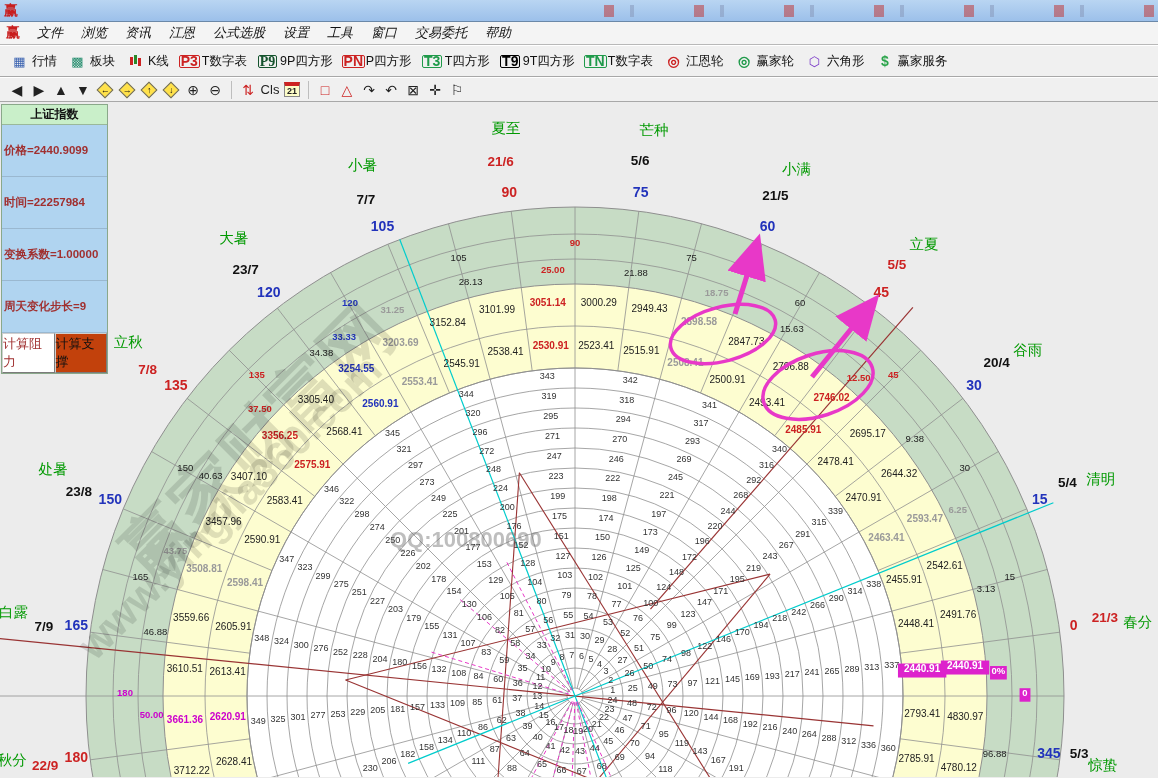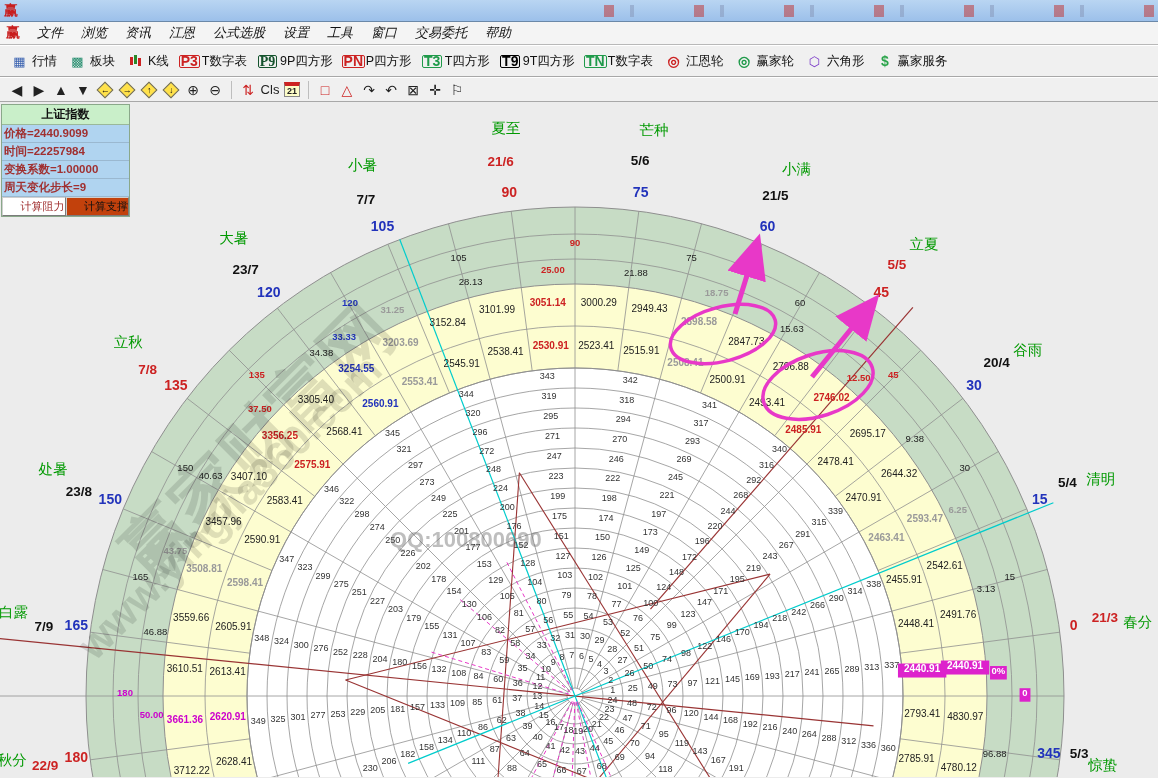--- a/index.html
+++ b/index.html
@@ -49,28 +49,28 @@
     transform:rotate(45deg); display:inline-flex; align-items:center; justify-content:center; }
   .dmd span { transform:rotate(-45deg); font-size:9px; color:#111; font-weight:bold; }
   .glyph-red { color:#cc2222; } .glyph-dark { color:#222; }
   .cal { font-size:9px; font-weight:bold; border:1px solid #888; border-top:4px solid #cc2222;
     background:#fdfdc8; padding:0 2px; line-height:10px; color:#222; }
   .cls-txt { font-size:13px; }
   
   .chart-area { position:relative; width:1158px; height:675px; background:#ececec; }
   #wheel { position:absolute; left:0; top:0; }
   
-  .info-panel { position:absolute; left:1px; top:2px; width:129px;
+  .info-panel { position:absolute; left:1px; top:2px; width:107px;
     border:1px solid #8aa88a; background:#fff; font-size:12px; z-index:5; }
   .ip-title { background:#c9efc9; color:#111; text-align:center; font-weight:bold;
     padding:1px 0; border-bottom:1px solid #9ab89a; }
-  .ip-row { background:#b0d4f0; color:#a03030; font-weight:bold; padding:1px 2px;
+  .ip-row { background:#b0d4f0; color:#a03030; font-weight:bold; padding:18px 2px;
     border-bottom:1px solid #9ab8d0; white-space:nowrap; overflow:hidden; font-size:11.5px; }
   .ip-btns { display:flex; }
-  .ip-btn { flex:1; text-align:right; font-size:11px; padding:1px 0; cursor:default;
+  .ip-btn { flex:1; text-align:left; font-size:13px; padding:1px 0; cursor:default;
     border:1px outset #cfcfcf; }
   .ip-btn.resist { background:#ffffff; color:#a03030; }
   .ip-btn.support { background:#c2410c; color:#111; }
 </style>
 </head>
 <body>
 
 <div class="titlebar">
   <span class="app-logo">赢</span>
   <div class="title-pattern"></div>

